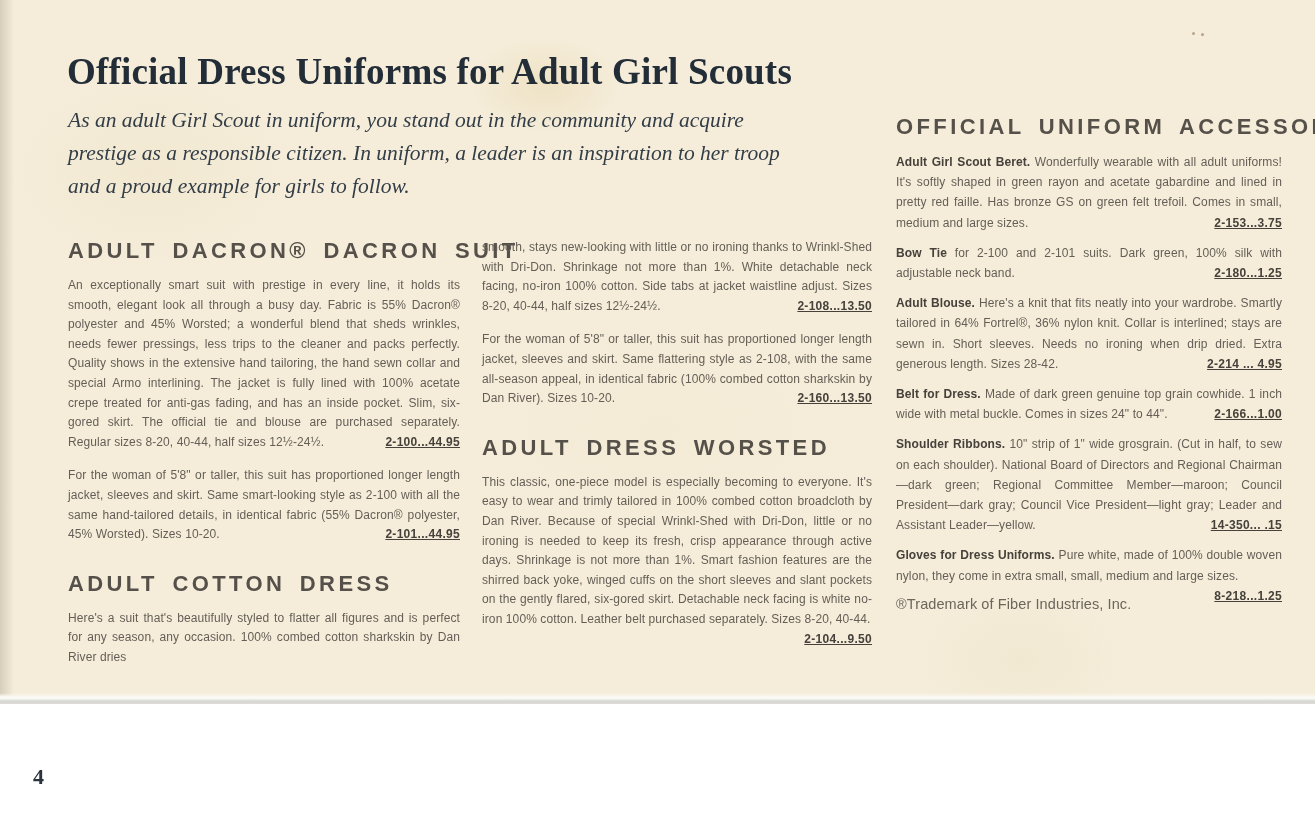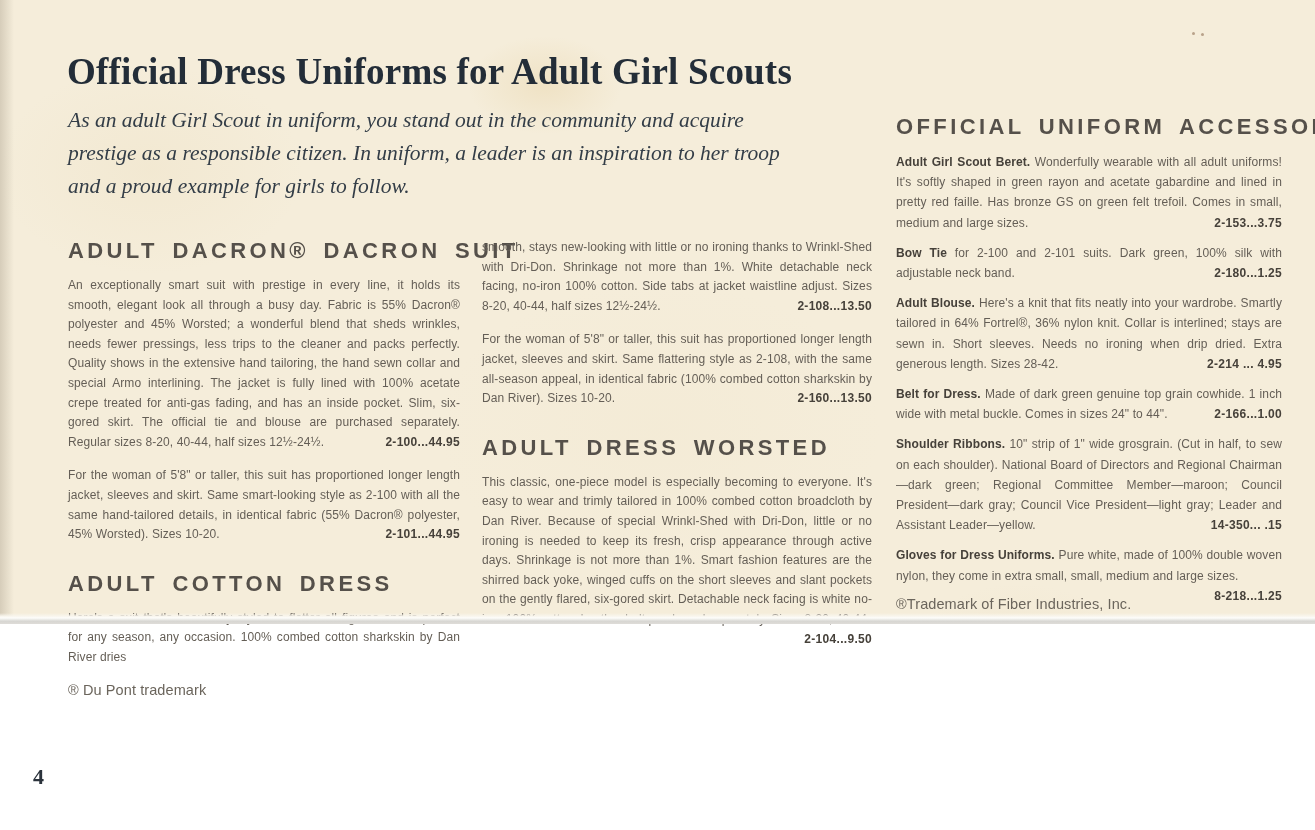--- a/index.html
+++ b/index.html
@@ -2,21 +2,21 @@
 <html><head>
 <meta charset="utf-8">
 <title>Catalog Page</title>
 <style>
   html, body { margin: 0; padding: 0; }
   body { width: 1315px; height: 830px; overflow: hidden; }
 
   .page {
     position: relative;
     width: 1315px;
-    height: 624px;
+    height: 704px;
     background-color: #f5edda;
     background-image:
       radial-gradient(ellipse 110px 70px at 545px 85px,  rgba(216,182,110,0.20), rgba(216,182,110,0) 70%),
       radial-gradient(ellipse 220px 150px at 150px 170px, rgba(222,200,150,0.12), rgba(222,200,150,0) 70%),
       radial-gradient(ellipse 160px 110px at 1020px 660px, rgba(214,192,140,0.10), rgba(214,192,140,0) 70%),
       radial-gradient(ellipse 300px 200px at 660px 430px, rgba(230,212,170,0.08), rgba(230,212,170,0) 75%);
     font-family: "Liberation Sans", sans-serif;
   }
 
   .left-edge {
@@ -70,20 +70,21 @@
     color: #645e56;
   }
   .col-right .bodyp { margin-bottom: 10px; line-height: 20.2px; }
 
   .price {
     float: right;
     font-weight: bold;
     color: #46413a;
     letter-spacing: 0.3px;
     padding-left: 10px;
+    text-decoration: underline;
   }
   .lead { font-weight: bold; color: #46413a; }
 
   .footnote {
     margin: 0;
     font-size: 14.5px; color: #6b655c;
     letter-spacing: 0.1px;
   }
   .col-left .footnote { margin-top: 14px; }
   .col-right .footnote { margin-top: 8px; }
@@ -114,21 +115,20 @@
     <p class="bodyp">
       <span>For the woman of 5'8" or taller, this suit has proportioned longer length jacket, sleeves and skirt. Same smart-looking style as 2-100 with all the same hand-tailored details, in identical fabric (55% Dacron® polyester, 45% Worsted). Sizes 10-20.</span>
       <span class="price">2-101...44.95</span>
     </p>
 
     <h2 class="heading mt">ADULT COTTON DRESS</h2>
     <p class="bodyp">
       <span>Here's a suit that's beautifully styled to flatter all figures and is perfect for any season, any occasion. 100% combed cotton sharkskin by Dan River dries</span>
     </p>
 
-    <p class="footnote">® Du Pont trademark</p>
   </div>
 
   <div class="col col-mid">
     <p class="bodyp">
       <span>smooth, stays new-looking with little or no ironing thanks to Wrinkl-Shed with Dri-Don. Shrinkage not more than 1%. White detachable neck facing, no-iron 100% cotton. Side tabs at jacket waistline adjust. Sizes 8-20, 40-44, half sizes 12½-24½.</span>
       <span class="price">2-108...13.50</span>
     </p>
     <p class="bodyp">
       <span>For the woman of 5'8" or taller, this suit has proportioned longer length jacket, sleeves and skirt. Same flattering style as 2-108, with the same all-season appeal, in identical fabric (100% combed cotton sharkskin by Dan River). Sizes 10-20.</span>
       <span class="price">2-160...13.50</span>

